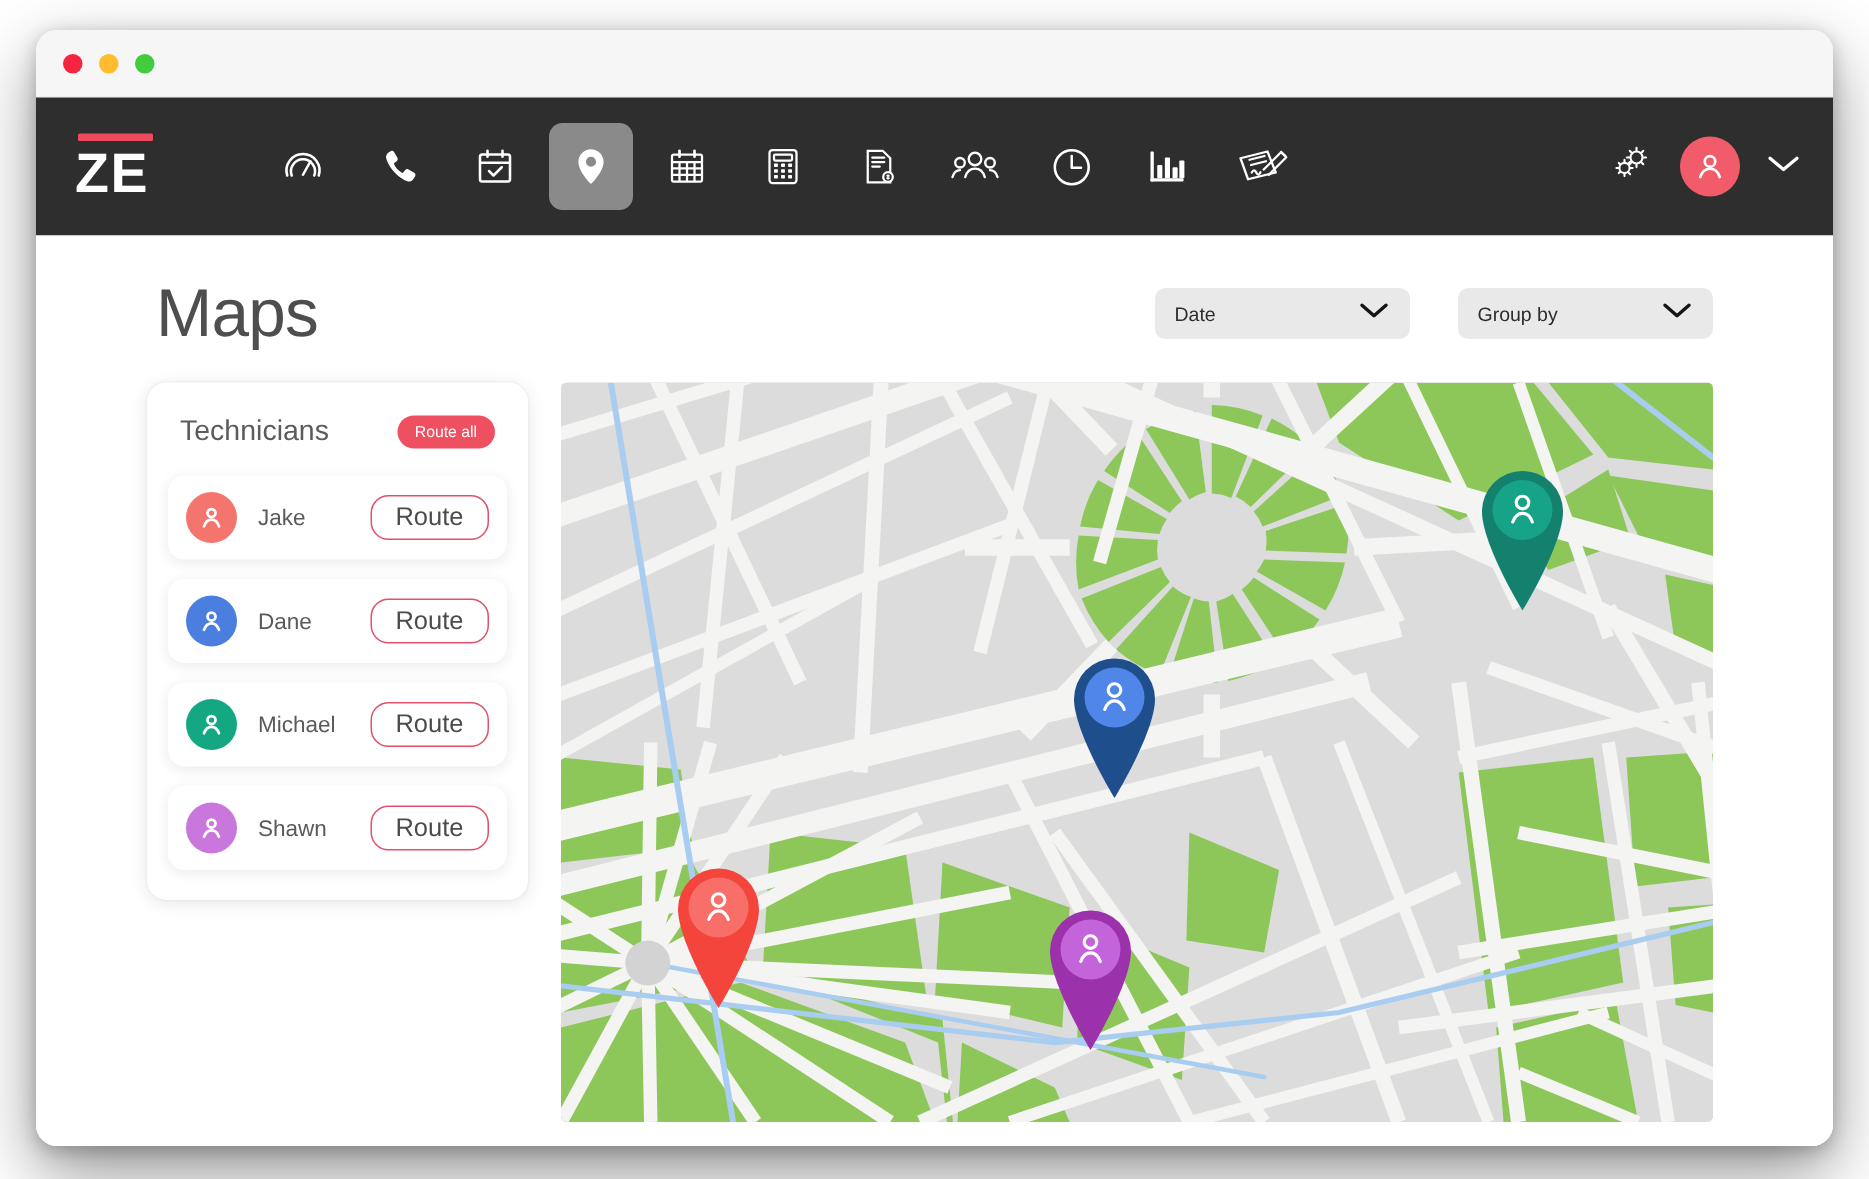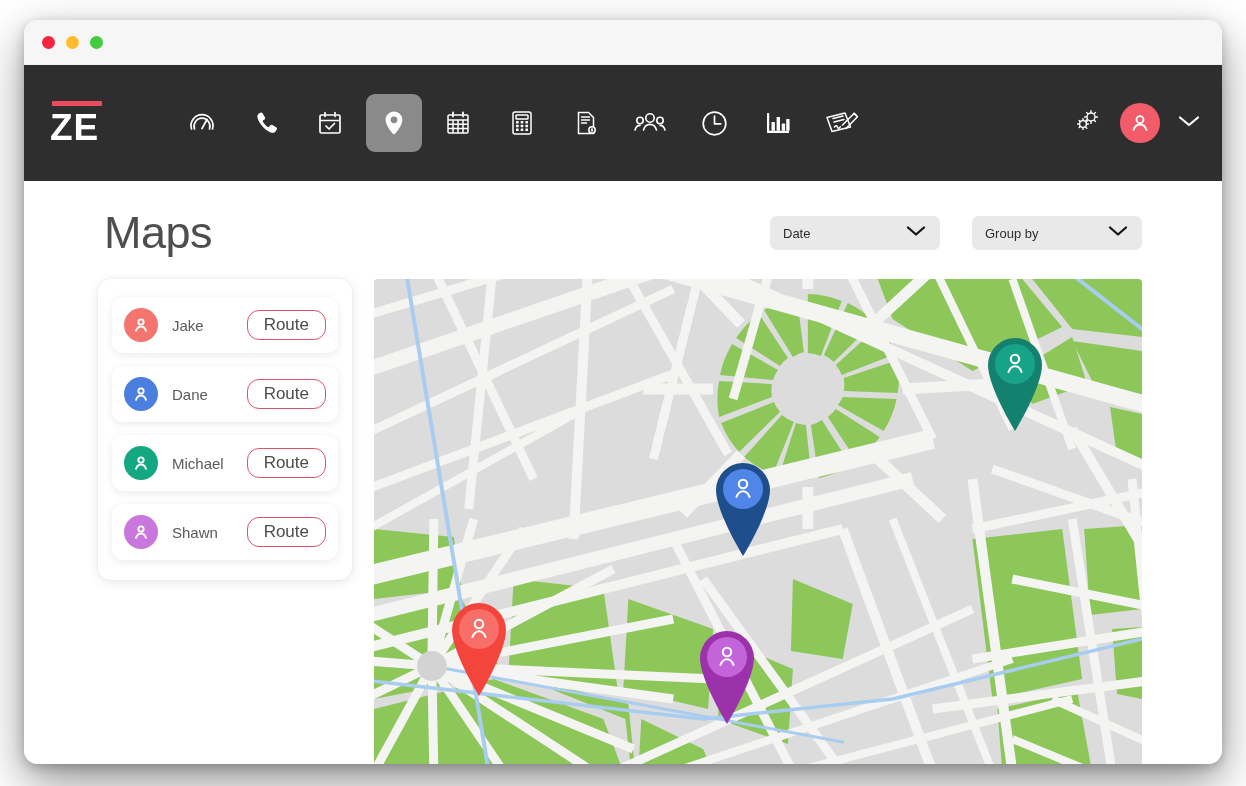--- a/index.html
+++ b/index.html
@@ -32,21 +32,21 @@
     padding-left: 18px;
     border-bottom: 1px solid #efefef;
   }
   .dot { width: 13px; height: 13px; border-radius: 50%; margin-right: 11px; }
   .dot.red    { background: #f6253f; }
   .dot.yellow { background: #febc2e; }
   .dot.green  { background: #42cb3f; }
 
   
   .navbar {
-    height: 116px;
+    height: 92px;
     background: #2e2e2e;
     display: flex; align-items: center;
     padding: 0 20px 0 26px;
     position: relative;
   }
   .logo { width: 72px; display:flex; flex-direction:column; align-items:flex-start; margin-right: 26px; }
   .logo-bar { width: 50px; height: 5px; background: #ee4a5f; border-radius: 1px; margin-bottom: 4px; margin-left: 2px;}
   .logo-text {
     color: #ffffff; font-size: 37px; font-weight: 700;
     letter-spacing: 1px; line-height: 0.95;
@@ -360,20 +360,24 @@
             </svg>
           </span>
         </div>
 
       </div>
     </div>
 
     <div class="body-row">
 
       <div class="tech-card">
+        <div class="tech-head">
+          <span class="tech-title">Technicians</span>
+          <button class="route-all">Route all</button>
+        </div>
 
         <div class="tech-row">
           <span class="tech-avatar" style="background:#f4746e">
             <svg width="20" height="20" viewBox="0 0 24 24" fill="none" stroke="#ffffff" stroke-width="2.2">
               <circle cx="12" cy="8.4" r="3.2"></circle>
               <path d="M6 19c1.2-3.4 3.5-5.2 6-5.2s4.8 1.8 6 5.2" stroke-linecap="round"></path>
             </svg>
           </span>
           <span class="tech-name">Jake</span>
           <button class="route-btn">Route</button>

